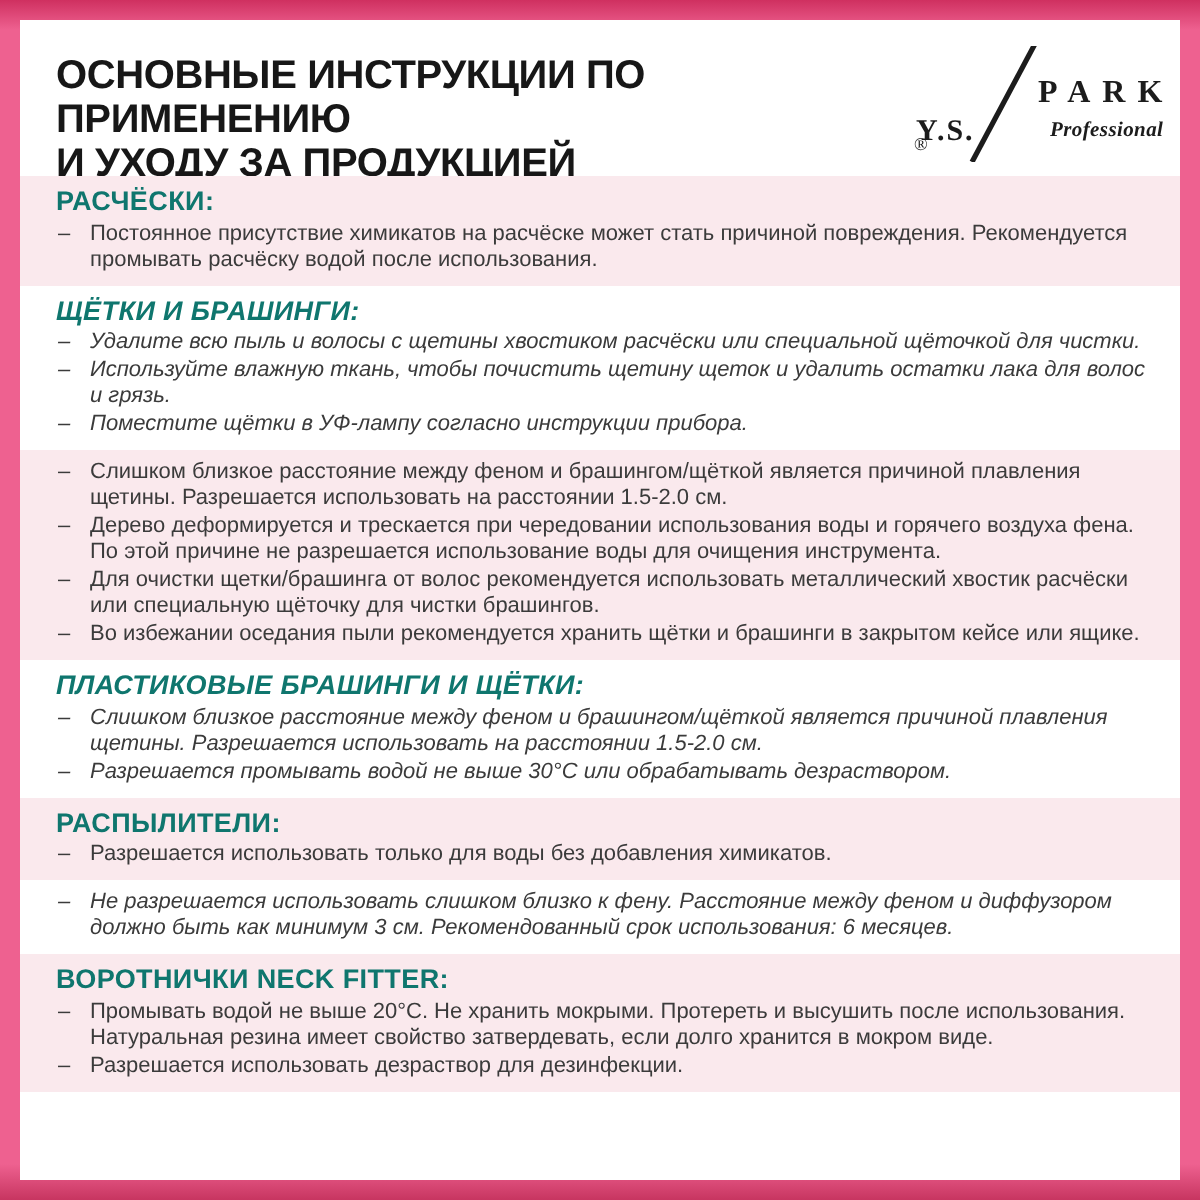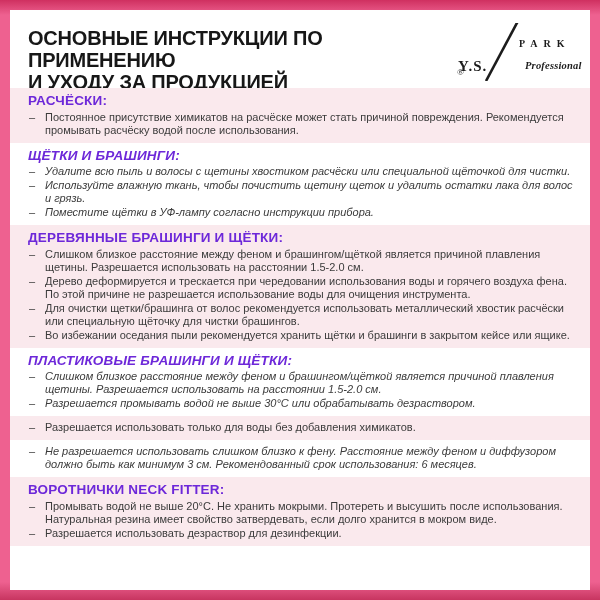--- a/index.html
+++ b/index.html
@@ -20,34 +20,34 @@
   .title{
     font-size:20px;font-weight:bold;color:#171717;line-height:1.1;
     letter-spacing:-0.2px;
   }
   .logo{
     position:relative;flex:none;width:134px;height:58px;color:#1c1c1c;
     font-family:"Liberation Serif",serif;margin-top:-4px;
   }
   .logo svg{position:absolute;left:0;top:0;}
   .logo .ys{position:absolute;left:16px;top:15px;font-size:15px;font-weight:bold;letter-spacing:1px;margin-top:20px;}
-  .logo .park{position:absolute;left:77px;top:15px;font-size:10px;font-weight:bold;letter-spacing:6px;}
+  .logo .park{position:absolute;left:77px;top:15px;font-size:16px;font-weight:bold;letter-spacing:6px;}
   .logo .prof{
     position:absolute;left:83px;top:37px;font-size:10.5px;font-weight:bold;font-style:italic;
     font-family:Liberation Serif, serif;letter-spacing:0.2px;
   }
   .logo .reg{position:absolute;left:15px;top:44px;font-size:9px;}
   
   .bands{flex:1;display:flex;flex-direction:column;}
   .band{box-sizing:border-box;padding:5px 12px 5px 18px;}
   .band.pink{background:#fae9ed;}
   .band.white{background:#ffffff;font-style:italic;}
   .band.grow{flex:1;}
   .band h2{
-    margin:0 0 2px 0;font-size:13.5px;font-weight:bold;color:#6d28d9;
+    margin:0 0 2px 0;font-size:13.5px;font-weight:bold;color:#0f766e;
     letter-spacing:0.2px;line-height:1.15;
   }
   .band ul{margin:0;padding:0;list-style:none;}
   .band li{
     display:flex;align-items:flex-start;font-size:11px;line-height:13px;
     color:#3b3b3b;margin:0 0 1px 0;
   }
   .band li .dash{flex:none;width:16px;padding-left:1px;}
   .band li .txt{flex:1;}
 </style>
@@ -97,21 +97,20 @@
               <span class="txt">Используйте влажную ткань, чтобы почистить щетину щеток и удалить остатки лака для волос и грязь.</span>
             </li>
           <li>
               <span class="dash">–</span>
               <span class="txt">Поместите щётки в УФ-лампу согласно инструкции прибора.</span>
             </li>
         </ul>
       </div>
 
       <div class="band pink">
-        <h2>ДЕРЕВЯННЫЕ БРАШИНГИ И ЩЁТКИ:</h2>
         <ul>
           <li>
               <span class="dash">–</span>
               <span class="txt">Слишком близкое расстояние между феном и брашингом/щёткой является причиной плавления щетины. Разрешается использовать на расстоянии 1.5-2.0 см.</span>
             </li>
           <li>
               <span class="dash">–</span>
               <span class="txt">Дерево деформируется и трескается при чередовании использования воды и горячего воздуха фена. По этой причине не разрешается использование воды для очищения инструмента.</span>
             </li>
           <li>
@@ -133,20 +132,21 @@
               <span class="txt">Слишком близкое расстояние между феном и брашингом/щёткой является причиной плавления щетины. Разрешается использовать на расстоянии 1.5-2.0 см.</span>
             </li>
           <li>
               <span class="dash">–</span>
               <span class="txt">Разрешается промывать водой не выше 30°C или обрабатывать дезраствором.</span>
             </li>
         </ul>
       </div>
 
       <div class="band pink">
+        <h2>РАСПЫЛИТЕЛИ:</h2>
         <ul>
           <li>
               <span class="dash">–</span>
               <span class="txt">Разрешается использовать только для воды без добавления химикатов.</span>
             </li>
         </ul>
       </div>
 
       <div class="band white">
         <ul>

